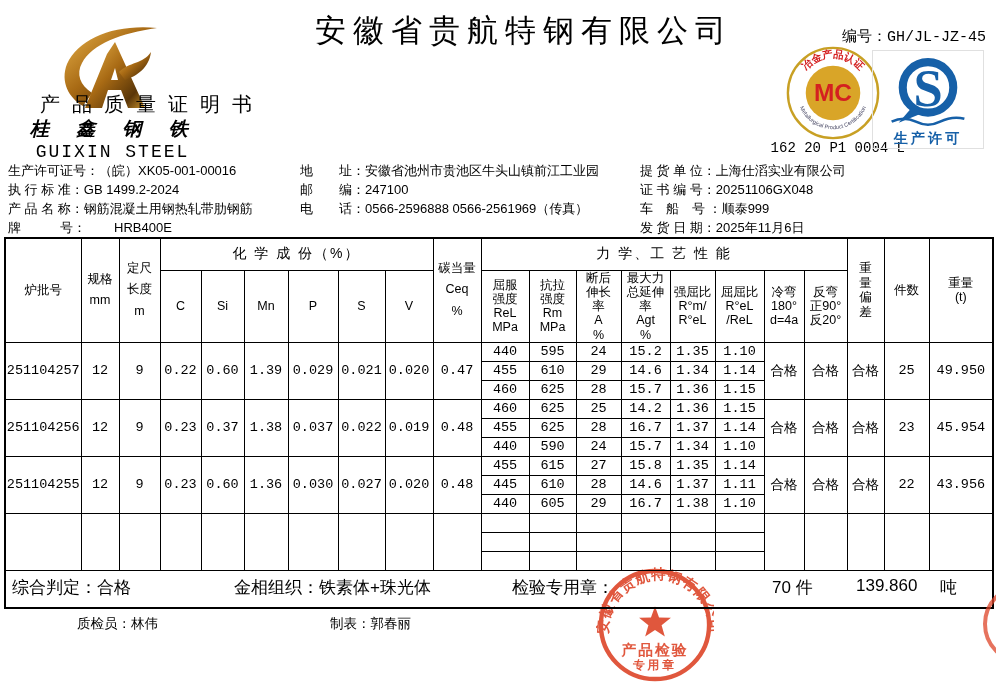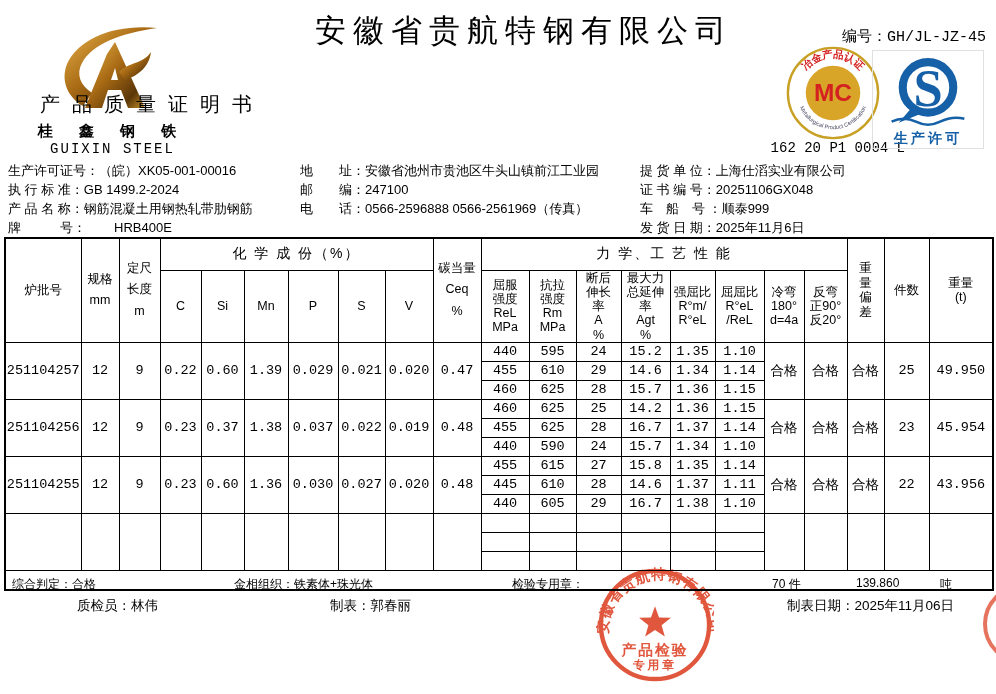--- a/index.html
+++ b/index.html
@@ -15,22 +15,22 @@
     font-size:31px; letter-spacing:7px; white-space:nowrap;
   }
   .doc-title {
     position:absolute; top:91px; left:0; width:100%; padding-left:40px;
     text-align:left; font-family:"Liberation Serif","DejaVu Serif",serif;
     font-size:20px; letter-spacing:12px; white-space:nowrap;
   }
   .serial-line { position:absolute; top:27px; right:10px; font-size:15px; white-space:nowrap; }
   .serial-line .mono { font-family:"Liberation Mono","DejaVu Sans Mono",monospace; }
   .brand { position:absolute; left:30px; top:24px; width:165px; text-align:center; }
-  .brand-cn { font-size:15px; font-weight:bold; letter-spacing:11px; margin-top:8px; white-space:nowrap; }
-  .brand-en { font-size:14px; font-family:"Liberation Mono","DejaVu Sans Mono",monospace; letter-spacing:2px; white-space:nowrap; }
+  .brand-cn { font-size:19px; font-weight:bold; letter-spacing:11px; margin-top:2px; white-space:nowrap;font-style:italic; }
+  .brand-en { font-size:18px; font-family:"Liberation Mono","DejaVu Sans Mono",monospace; letter-spacing:2px; white-space:nowrap; }
   .mc-logo { position:absolute; left:786px; top:46px; width:94px; height:94px; }
   .mc-code { position:absolute; left:750px; top:140px; width:155px; text-align:right;
              font-family:"Liberation Mono","DejaVu Sans Mono",monospace; font-size:14px; white-space:nowrap; }
   .qs-logo { position:absolute; left:872px; top:50px; width:112px; height:99px; border:1px solid #e0e0e0; }
   
   .info { position:absolute; top:161px; left:0; width:100%; font-size:13px; }
   .info-col { position:absolute; top:0; }
   .info-line { height:19px; line-height:19px; white-space:nowrap; }
   .col-a { left:8px; }  .col-b { left:300px; }  .col-c { left:640px; }
   .grade-val { padding-left:28px; }
@@ -43,21 +43,21 @@
   }
   thead th { font-weight:normal; font-size:12.5px; line-height:1.14; white-space:pre-line; }
   .group-h { height:32px; font-size:14px; letter-spacing:2px; }
   .sub-h { height:68px; }
   .spread { line-height:1.75; }
   .tight-v { line-height:1.18; }
   tbody td {
     height:19px; font-size:13.5px;
     font-family:"Liberation Mono","DejaVu Sans Mono",monospace;
   }
-  tfoot td { height:20px; position:relative; font-size:12px; font-family:"Liberation Sans",sans-serif; }
+  tfoot td { height:38px; position:relative; font-size:17px; font-family:"Liberation Sans",sans-serif; }
   tfoot span.pos { position:absolute; top:5px; white-space:nowrap; }
   .s-judge  { left:6px; }   .s-struct { left:228px; }  .s-stamp { left:506px; }
   .s-total  { left:734px;margin-top:48px; } .s-pieces { left:766px; }  .s-weight{ left:850px; }
   .s-wunit  { left:934px; }
   
   .notes {
     margin-top:-2px; border:2px solid #000; height:72px;
     display:flex; padding:4px 0 0 8px; font-size:13px; line-height:17.5px;
   }
   .notes-label { white-space:nowrap; }
@@ -400,21 +400,20 @@
             <span class="pos s-wunit">吨</span>
           </td>
         </tr>
       </tfoot>
     </table>
 
 
     <div class="foot">
       <span class="pos f-inspector"><span>质检员：</span><span>林伟</span></span>
       <span class="pos f-tab"><span>制表：</span><span>郭春丽</span></span>
-      <span class="pos f-date"><span>制表日期：</span><span>2025年11月06日</span></span>
     </div>
   </div>
 
   <svg class="stamp" viewBox="0 0 120 120">
     <defs>
       <path id="sealArc" d="M 14,80 A 52,52 0 1 1 114,80" fill="none"></path>
     </defs>
     <circle cx="60" cy="60" r="55" fill="none" stroke="#dd4428" stroke-width="4.5"></circle>
     <text font-size="14.5" font-weight="bold" fill="#dd4428" letter-spacing="1">
       <textPath href="#sealArc" startOffset="50%" text-anchor="middle">安徽省贵航特钢有限公司</textPath>

